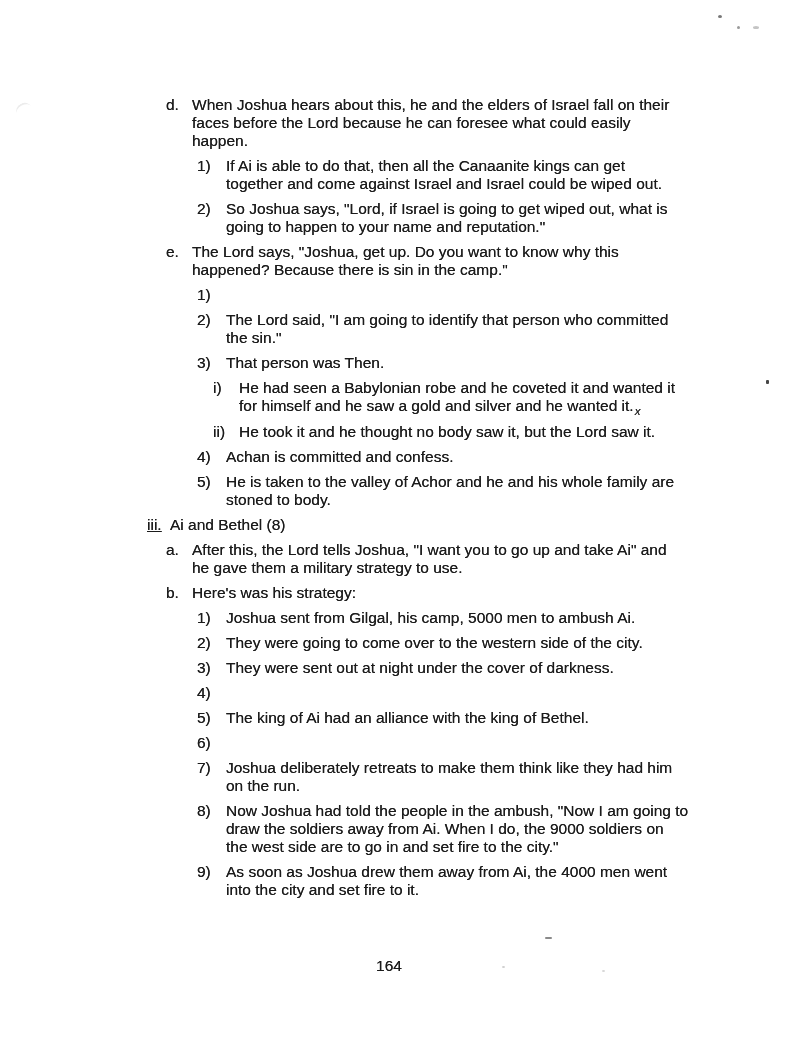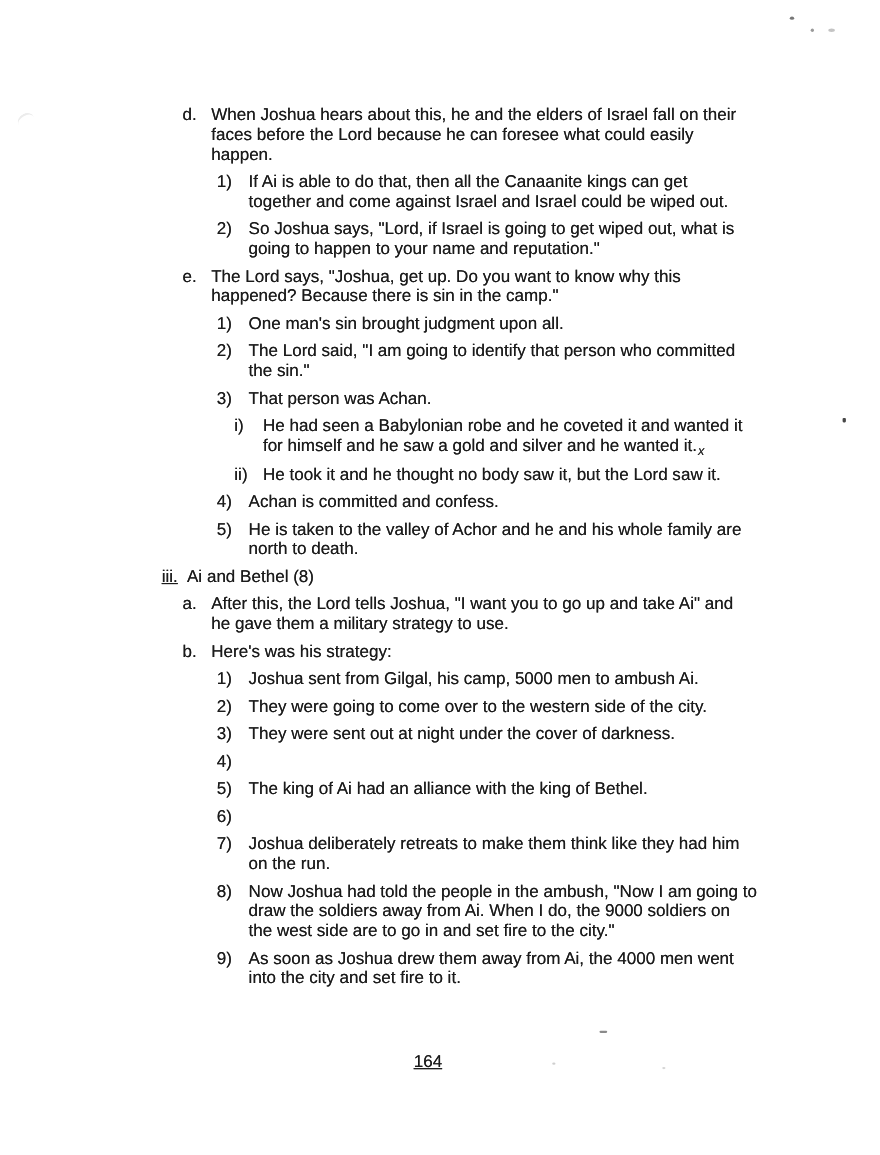--- a/index.html
+++ b/index.html
@@ -32,21 +32,20 @@
     font-style:italic;
     display:inline-block;
     transform:translateY(4px);
     margin-left:1px;
     color:#2a2a2a;
   }
   .page-number{
     position:absolute;top:957px;left:0;width:778px;
     text-align:center;font-size:15.5px;line-height:18px;
     text-shadow:0 0 0.4px #3a3a3a;
-    text-decoration:underline;
   }
   .speck{position:absolute;border-radius:50%;}
   .speck-1{left:718px;top:15px;width:4px;height:3px;background:#777;}
   .speck-2{left:737px;top:26px;width:3px;height:3px;background:#9a9a9a;}
   .speck-3{left:753px;top:26px;width:6px;height:3px;background:#c4c4c4;}
   .speck-4{left:766px;top:380px;width:3px;height:4px;background:#474747;border-radius:1px;}
   .speck-5{left:545px;top:937px;width:7px;height:2px;background:#8a8a8a;border-radius:1px;}
   .speck-6{left:502px;top:966px;width:3px;height:2px;background:#cfcfcf;}
   .speck-7{left:602px;top:970px;width:3px;height:2px;background:#d6d6d6;}
   .smudge{
@@ -81,32 +80,31 @@
     </div>
 
     <div class="item l1">
       <span class="marker">e.</span>
       <div class="text">The Lord says, "Joshua, get up. Do you want to know why this
 happened? Because there is sin in the camp."</div>
     </div>
 
     <div class="item l2">
       <span class="marker">1)</span>
-      <div class="text">One man's sin brought judgment upon all.</div>
     </div>
 
     <div class="item l2">
       <span class="marker">2)</span>
       <div class="text">The Lord said, "I am going to identify that person who committed
 the sin."</div>
     </div>
 
     <div class="item l2">
       <span class="marker">3)</span>
-      <div class="text">That person was Achan.</div>
+      <div class="text">That person was Then.</div>
     </div>
 
     <div class="item l3">
       <span class="marker">i)</span>
       <div class="text"><span>He had seen a Babylonian robe and he coveted it and wanted it
 for himself and he saw a gold and silver and he wanted it.</span><span class="annot">x</span></div>
     </div>
 
     <div class="item l3">
       <span class="marker">ii)</span>
@@ -114,21 +112,21 @@
     </div>
 
     <div class="item l2">
       <span class="marker">4)</span>
       <div class="text">Achan is committed and confess.</div>
     </div>
 
     <div class="item l2">
       <span class="marker">5)</span>
       <div class="text">He is taken to the valley of Achor and he and his whole family are
-north to death.</div>
+stoned to body.</div>
     </div>
 
     <div class="item l0">
       <span class="marker">iii.</span>
       <div class="text">Ai and Bethel (8)</div>
     </div>
 
     <div class="item l1">
       <span class="marker">a.</span>
       <div class="text">After this, the Lord tells Joshua, "I want you to go up and take Ai" and

